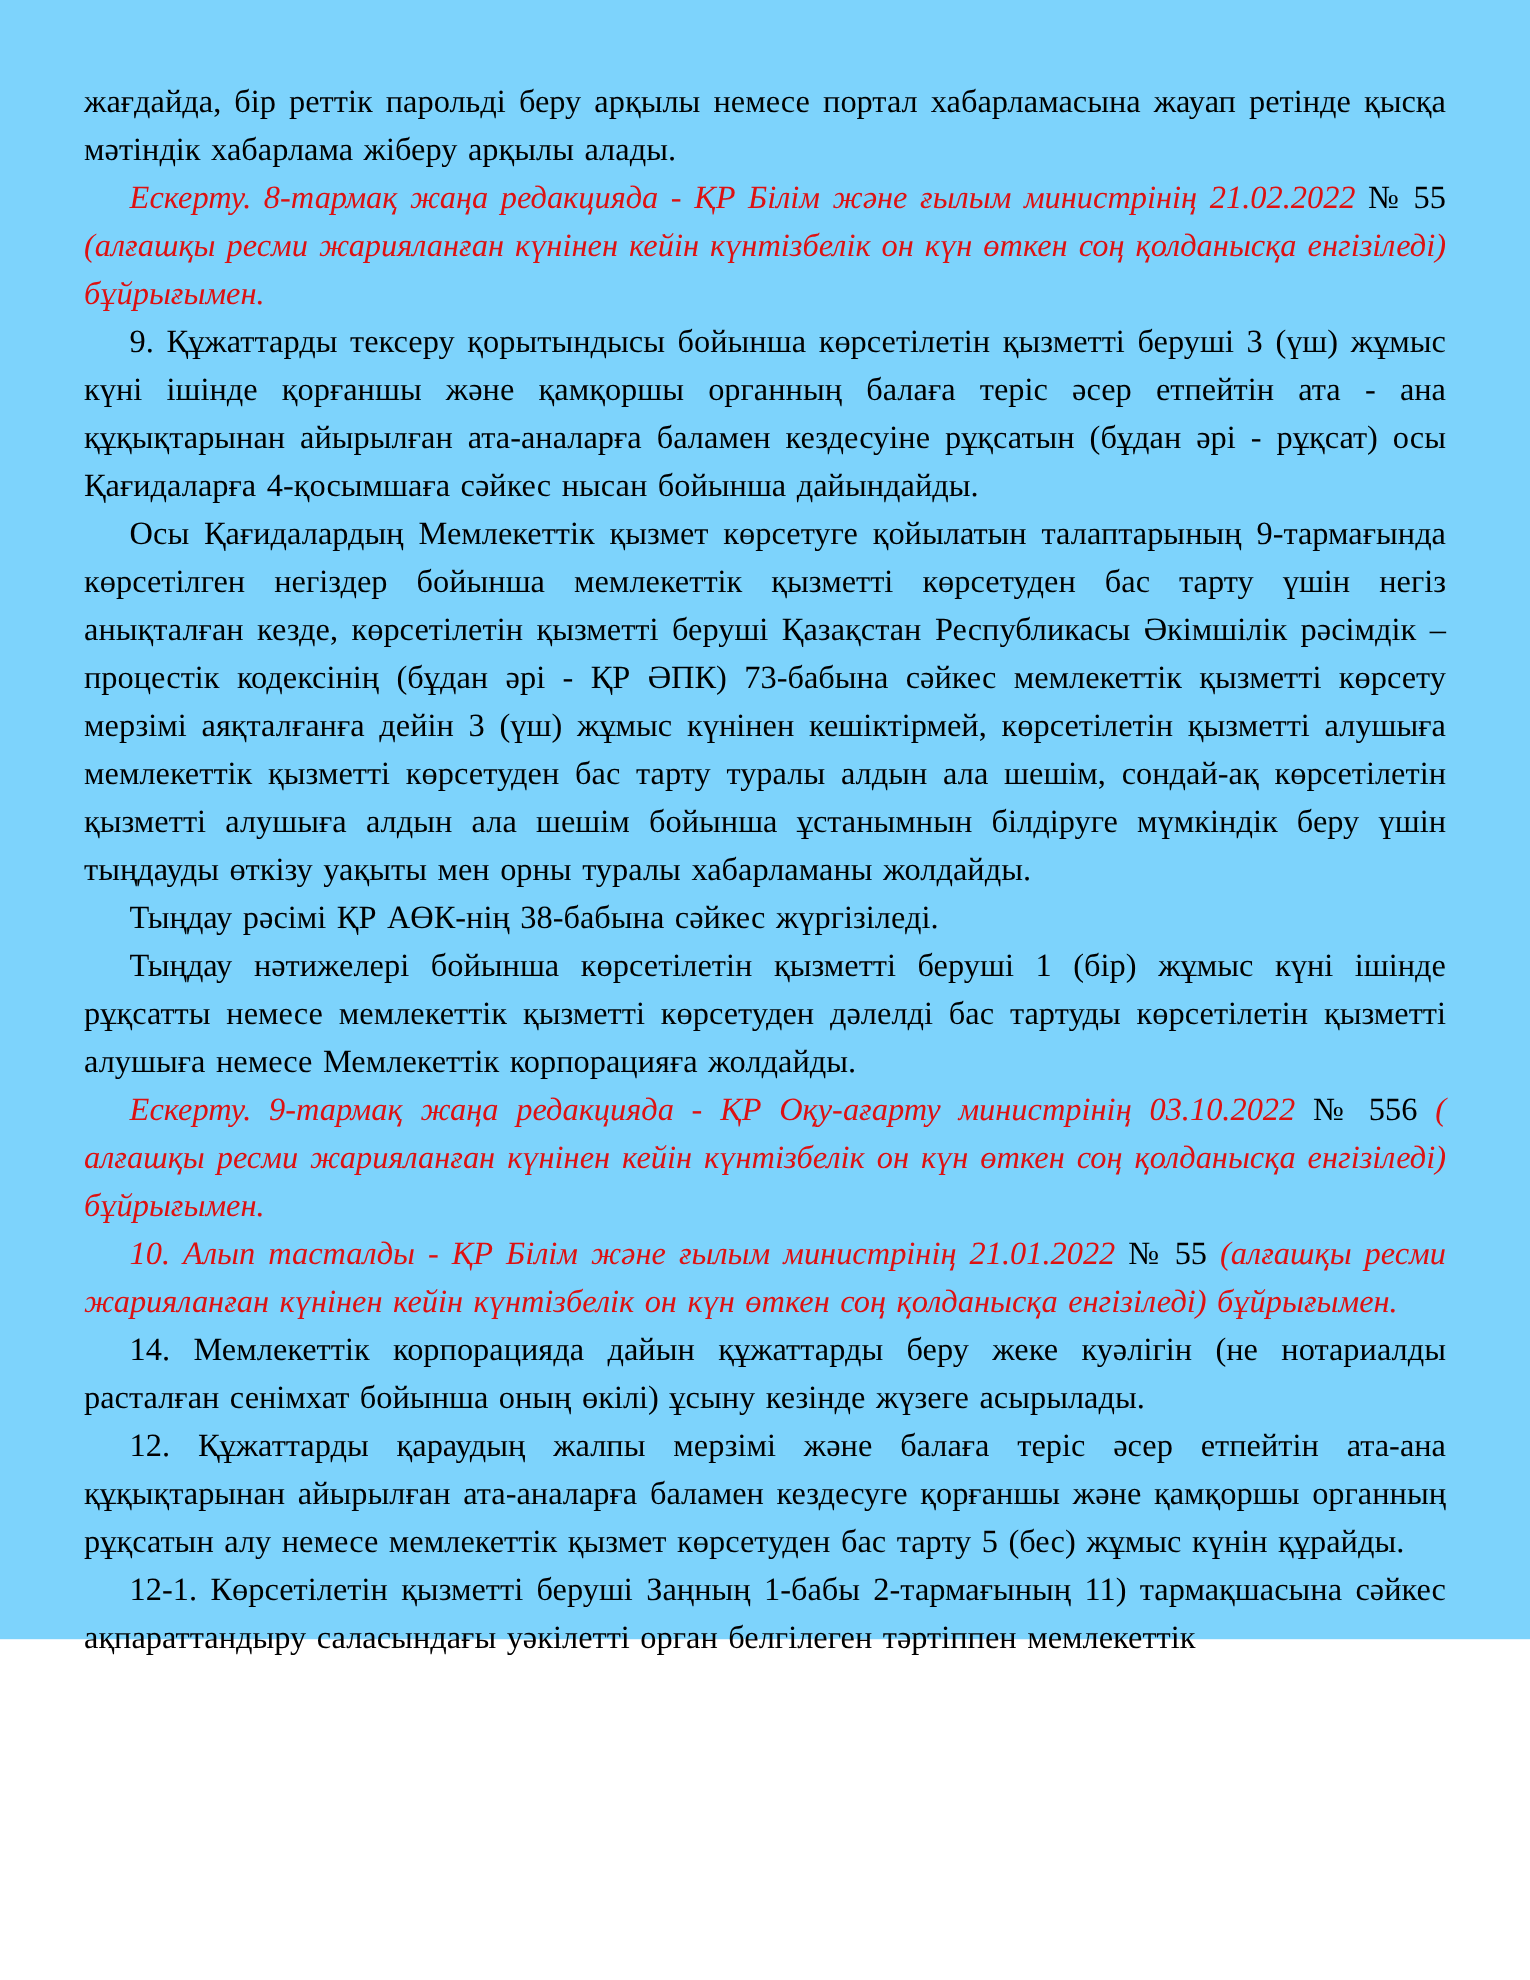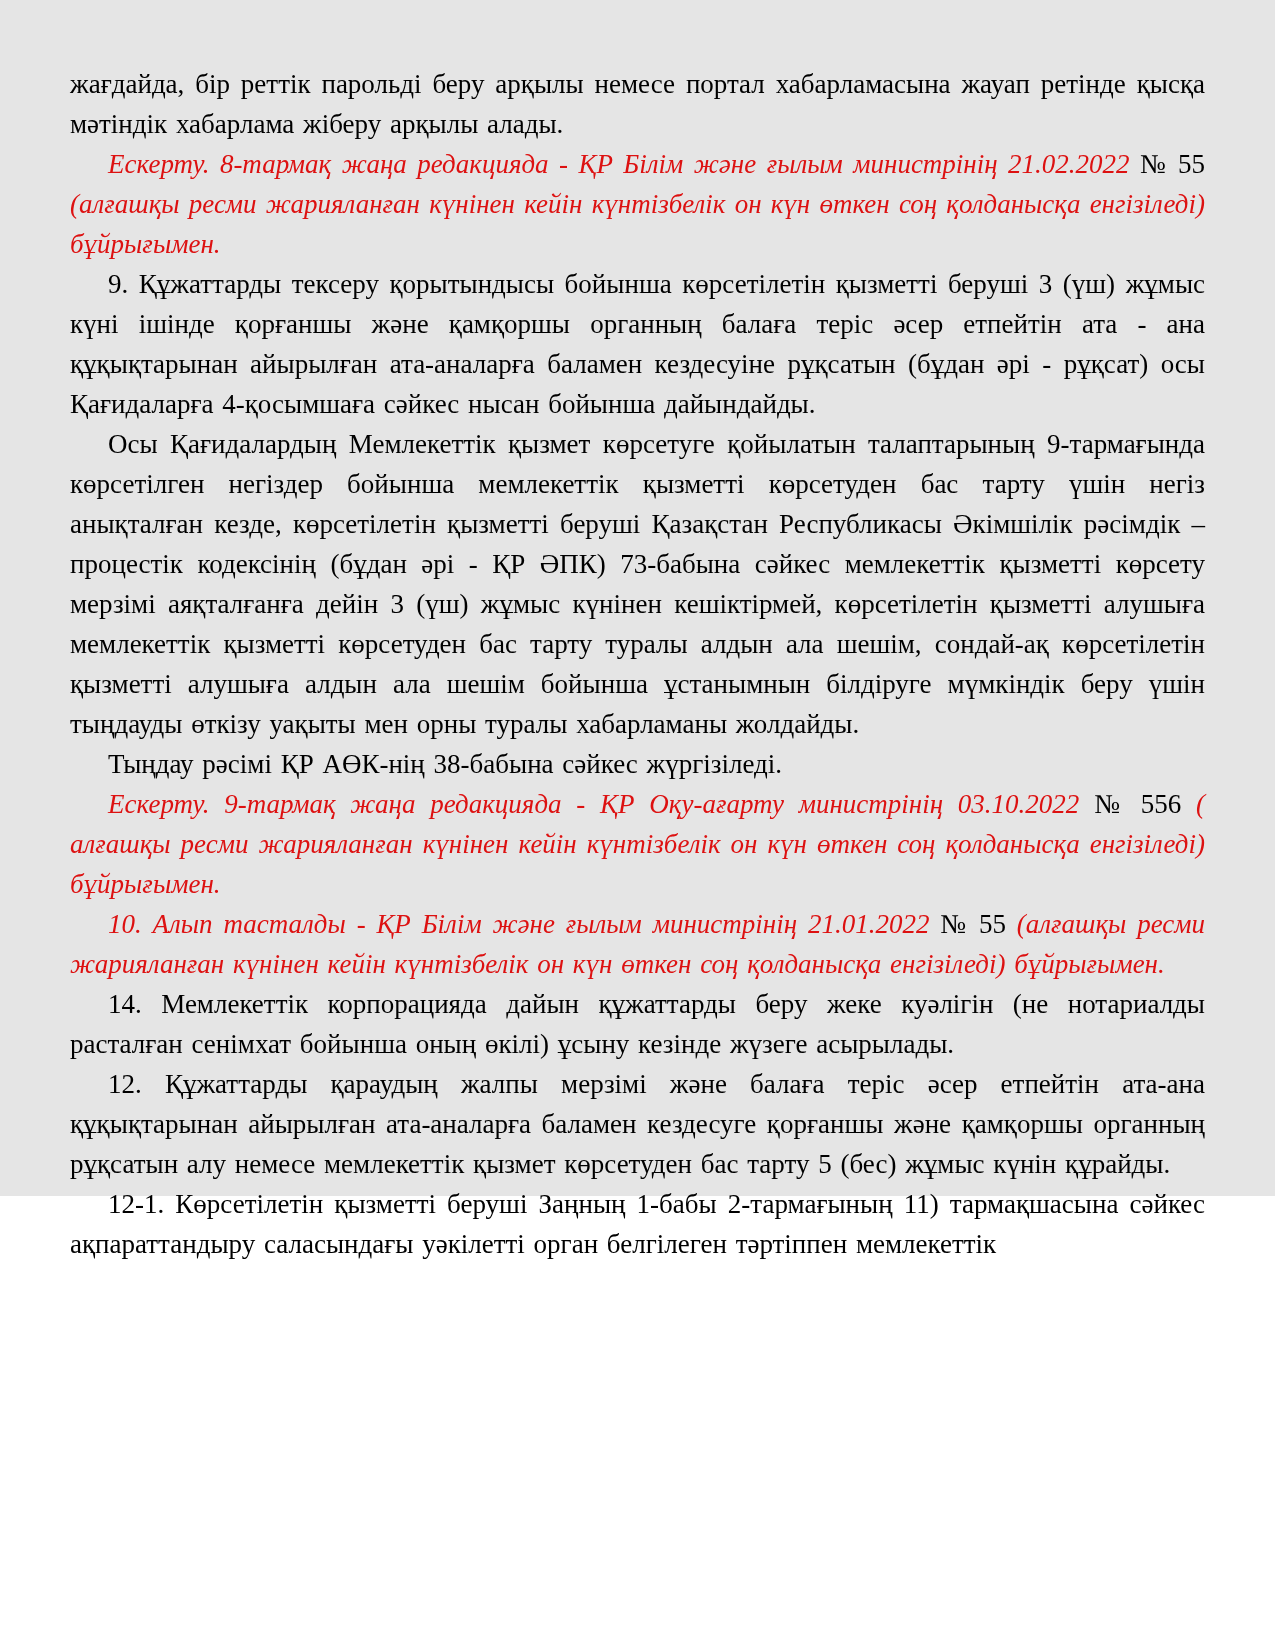--- a/index.html
+++ b/index.html
@@ -9,23 +9,23 @@
   }
   body {
     width: 1275px;
     height: 1650px;
     overflow: hidden;
     font-family: "Liberation Serif", "DejaVu Serif", serif;
   }
   .page {
     box-sizing: border-box;
     width: 1275px;
-    height: 1196px;
+    height: 1366px;
     padding: 64px 70px 0 70px;
-    background: #e5e5e5;
+    background: #7dd3fc;
   }
   .doc-body p.para {
     margin: 0;
     font-size: 27px;
     line-height: 40px;
     color: #000000;
     text-align: justify;
     text-indent: 38px;
     word-spacing: 2px;
   }
@@ -38,19 +38,20 @@
 </head>
 <body style="background: rgb(255, 255, 255);">
 
 <div class="page">
   <div class="doc-body">
       <p class="para no-indent"><span class="blk">жағдайда, бір реттік парольді беру арқылы немесе портал хабарламасына жауап ретінде қысқа мәтіндік хабарлама жіберу арқылы алады.</span></p>
       <p class="para"><span class="red">Ескерту. 8-тармақ жаңа редакцияда - ҚР Білім және ғылым министрінің 21.02.2022 </span><span class="blk">№ 55 </span><span class="red">(алғашқы ресми жарияланған күнінен кейін күнтізбелік он күн өткен соң қолданысқа енгізіледі) бұйрығымен.</span></p>
       <p class="para"><span class="blk">9. Құжаттарды тексеру қорытындысы бойынша көрсетілетін қызметті беруші 3 (үш) жұмыс күні ішінде қорғаншы және қамқоршы органның балаға теріс әсер етпейтін ата - ана құқықтарынан айырылған ата-аналарға баламен кездесуіне рұқсатын (бұдан әрі - рұқсат) осы Қағидаларға 4-қосымшаға сәйкес нысан бойынша дайындайды.</span></p>
       <p class="para"><span class="blk">Осы Қағидалардың Мемлекеттік қызмет көрсетуге қойылатын талаптарының 9-тармағында көрсетілген негіздер бойынша мемлекеттік қызметті көрсетуден бас тарту үшін негіз анықталған кезде, көрсетілетін қызметті беруші Қазақстан Республикасы Әкімшілік рәсімдік – процестік кодексінің (бұдан әрі - ҚР ӘПК) 73-бабына сәйкес мемлекеттік қызметті көрсету мерзімі аяқталғанға дейін 3 (үш) жұмыс күнінен кешіктірмей, көрсетілетін қызметті алушыға мемлекеттік қызметті көрсетуден бас тарту туралы алдын ала шешім, сондай-ақ көрсетілетін қызметті алушыға алдын ала шешім бойынша ұстанымнын білдіруге мүмкіндік беру үшін тыңдауды өткізу уақыты мен орны туралы хабарламаны жолдайды.</span></p>
       <p class="para"><span class="blk">Тыңдау рәсімі ҚР АӨК-нің 38-бабына сәйкес жүргізіледі.</span></p>
+      <p class="para"><span class="blk">Тыңдау нәтижелері бойынша көрсетілетін қызметті беруші 1 (бір) жұмыс күні ішінде рұқсатты немесе мемлекеттік қызметті көрсетуден дәлелді бас тартуды көрсетілетін қызметті алушыға немесе Мемлекеттік корпорацияға жолдайды.</span></p>
       <p class="para"><span class="red">Ескерту. 9-тармақ жаңа редакцияда - ҚР Оқу-ағарту министрінің 03.10.2022 </span><span class="blk">№ 556 </span><span class="red">( алғашқы ресми жарияланған күнінен кейін күнтізбелік он күн өткен соң қолданысқа енгізіледі) бұйрығымен.</span></p>
       <p class="para"><span class="red">10. Алып тасталды - ҚР Білім және ғылым министрінің 21.01.2022 </span><span class="blk">№ 55 </span><span class="red">(алғашқы ресми жарияланған күнінен кейін күнтізбелік он күн өткен соң қолданысқа енгізіледі) бұйрығымен.</span></p>
       <p class="para"><span class="blk">14. Мемлекеттік корпорацияда дайын құжаттарды беру жеке куәлігін (не нотариалды расталған сенімхат бойынша оның өкілі) ұсыну кезінде жүзеге асырылады.</span></p>
       <p class="para"><span class="blk">12. Құжаттарды қараудың жалпы мерзімі және балаға теріс әсер етпейтін ата-ана құқықтарынан айырылған ата-аналарға баламен кездесуге қорғаншы және қамқоршы органның рұқсатын алу немесе мемлекеттік қызмет көрсетуден бас тарту 5 (бес) жұмыс күнін құрайды.</span></p>
       <p class="para"><span class="blk">12-1. Көрсетілетін қызметті беруші Заңның 1-бабы 2-тармағының 11) тармақшасына сәйкес ақпараттандыру саласындағы уәкілетті орган белгілеген тәртіппен мемлекеттік</span></p>
     </div>
 </div>
 
 </body></html>

